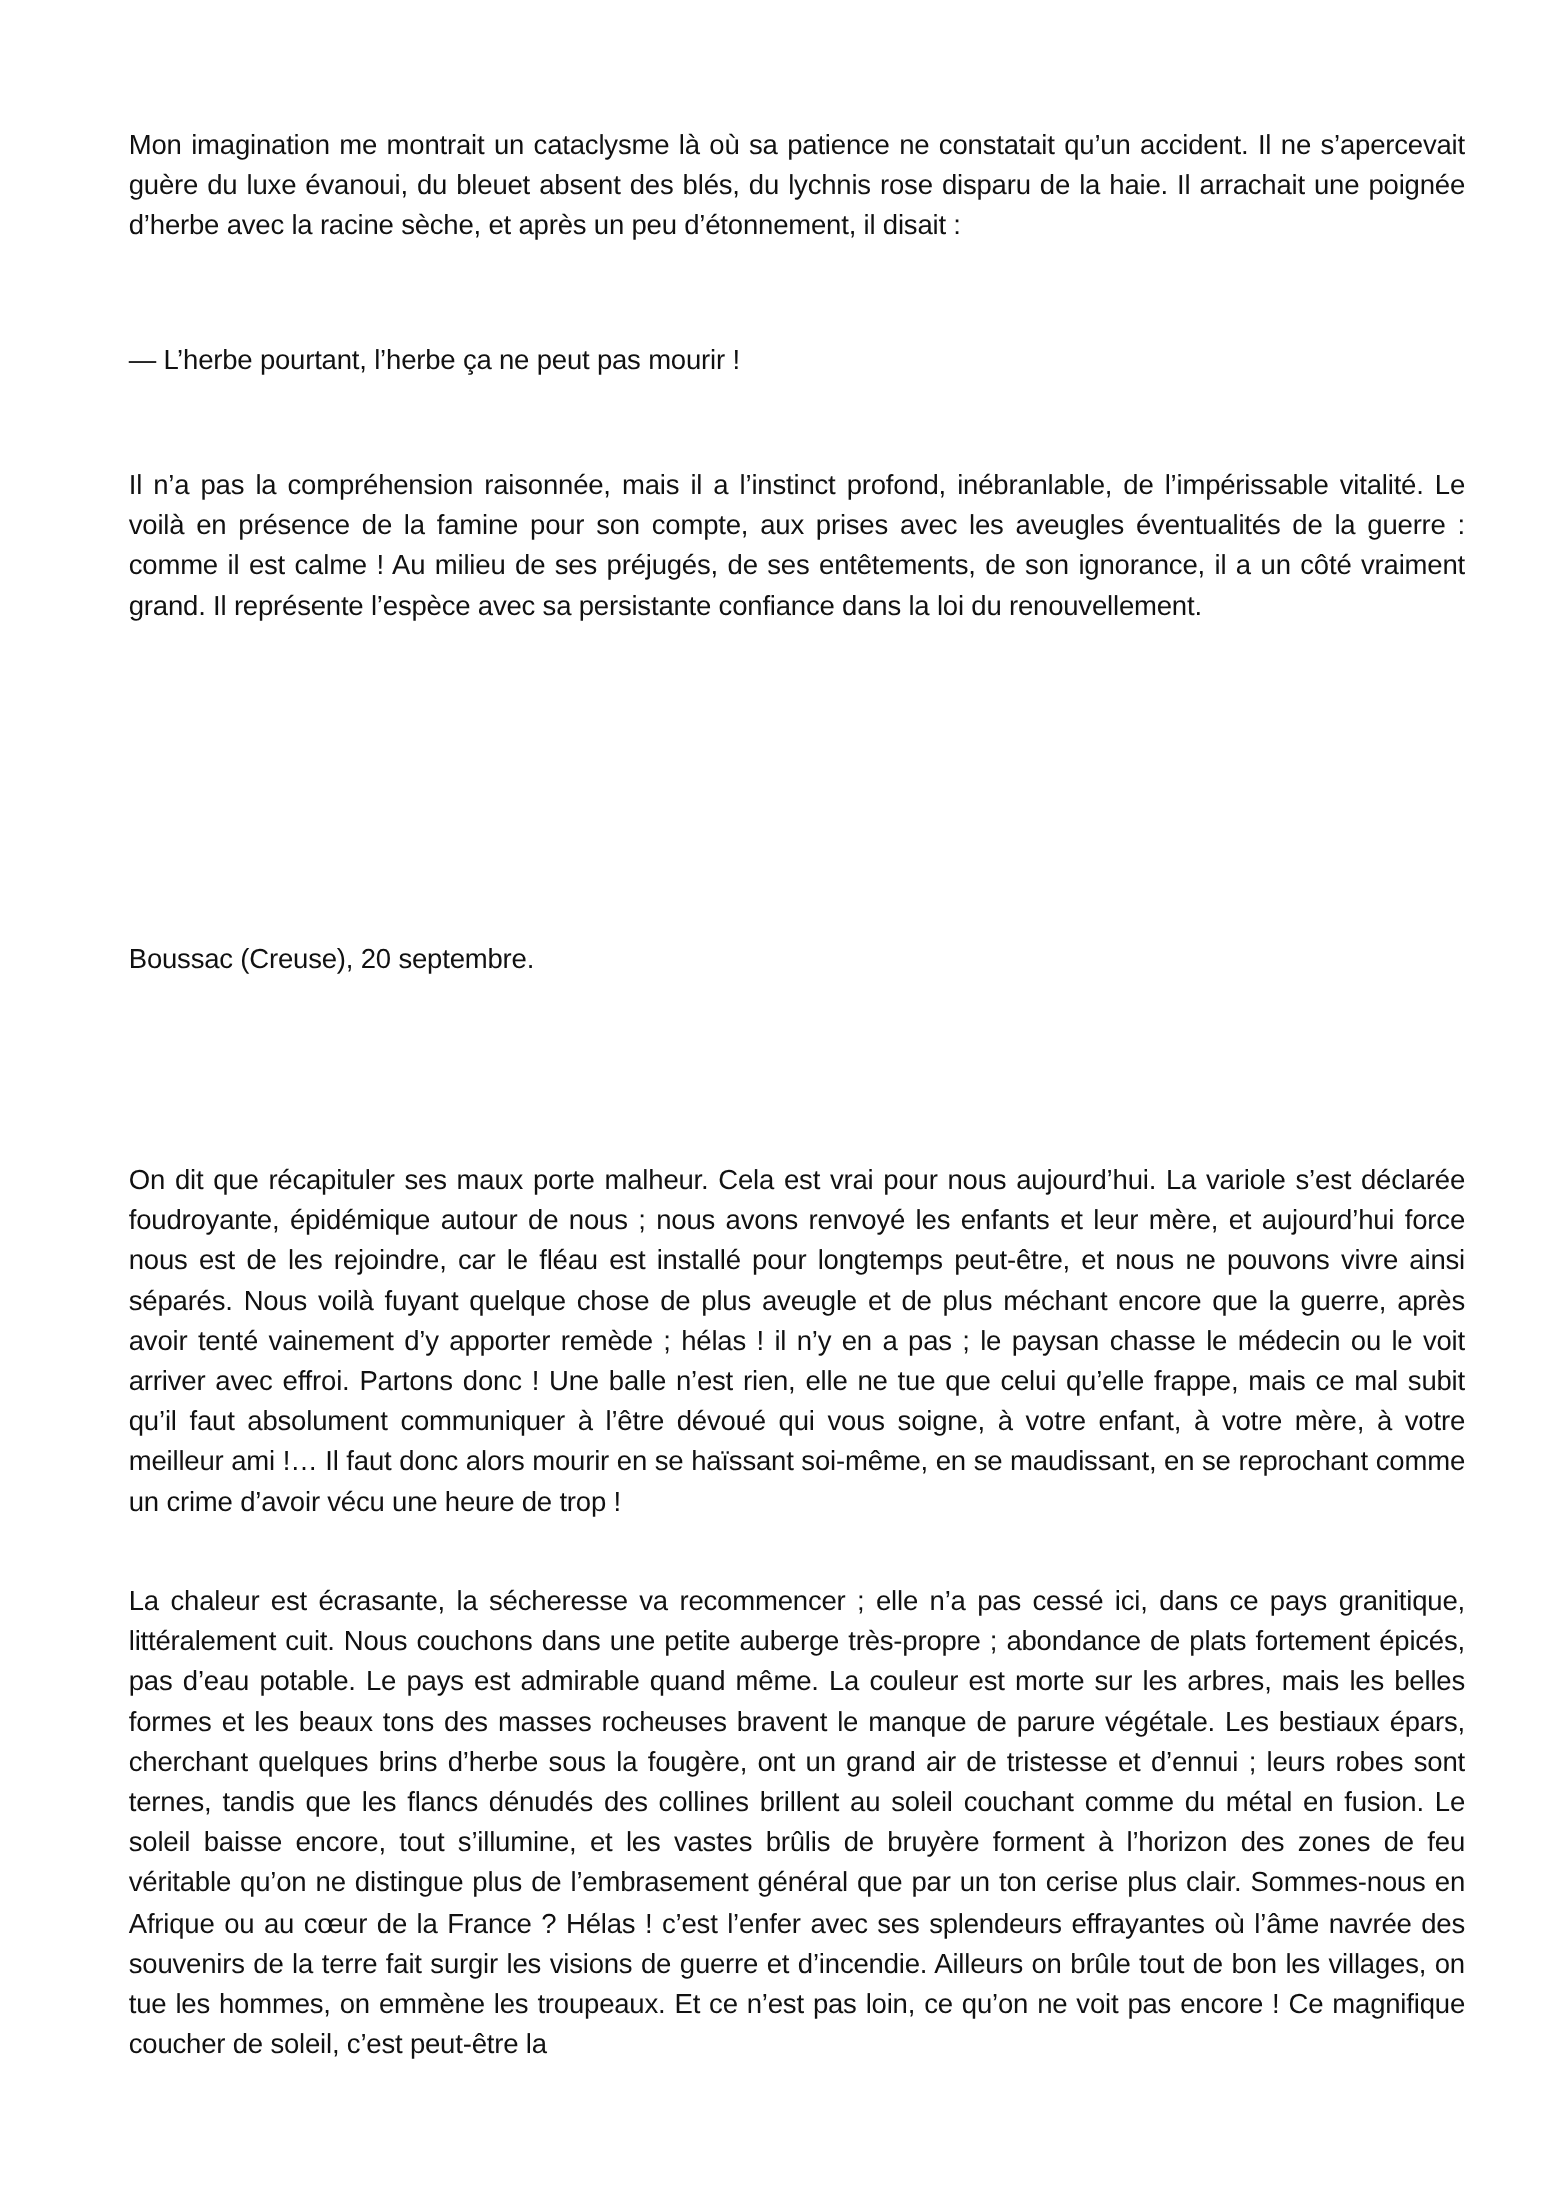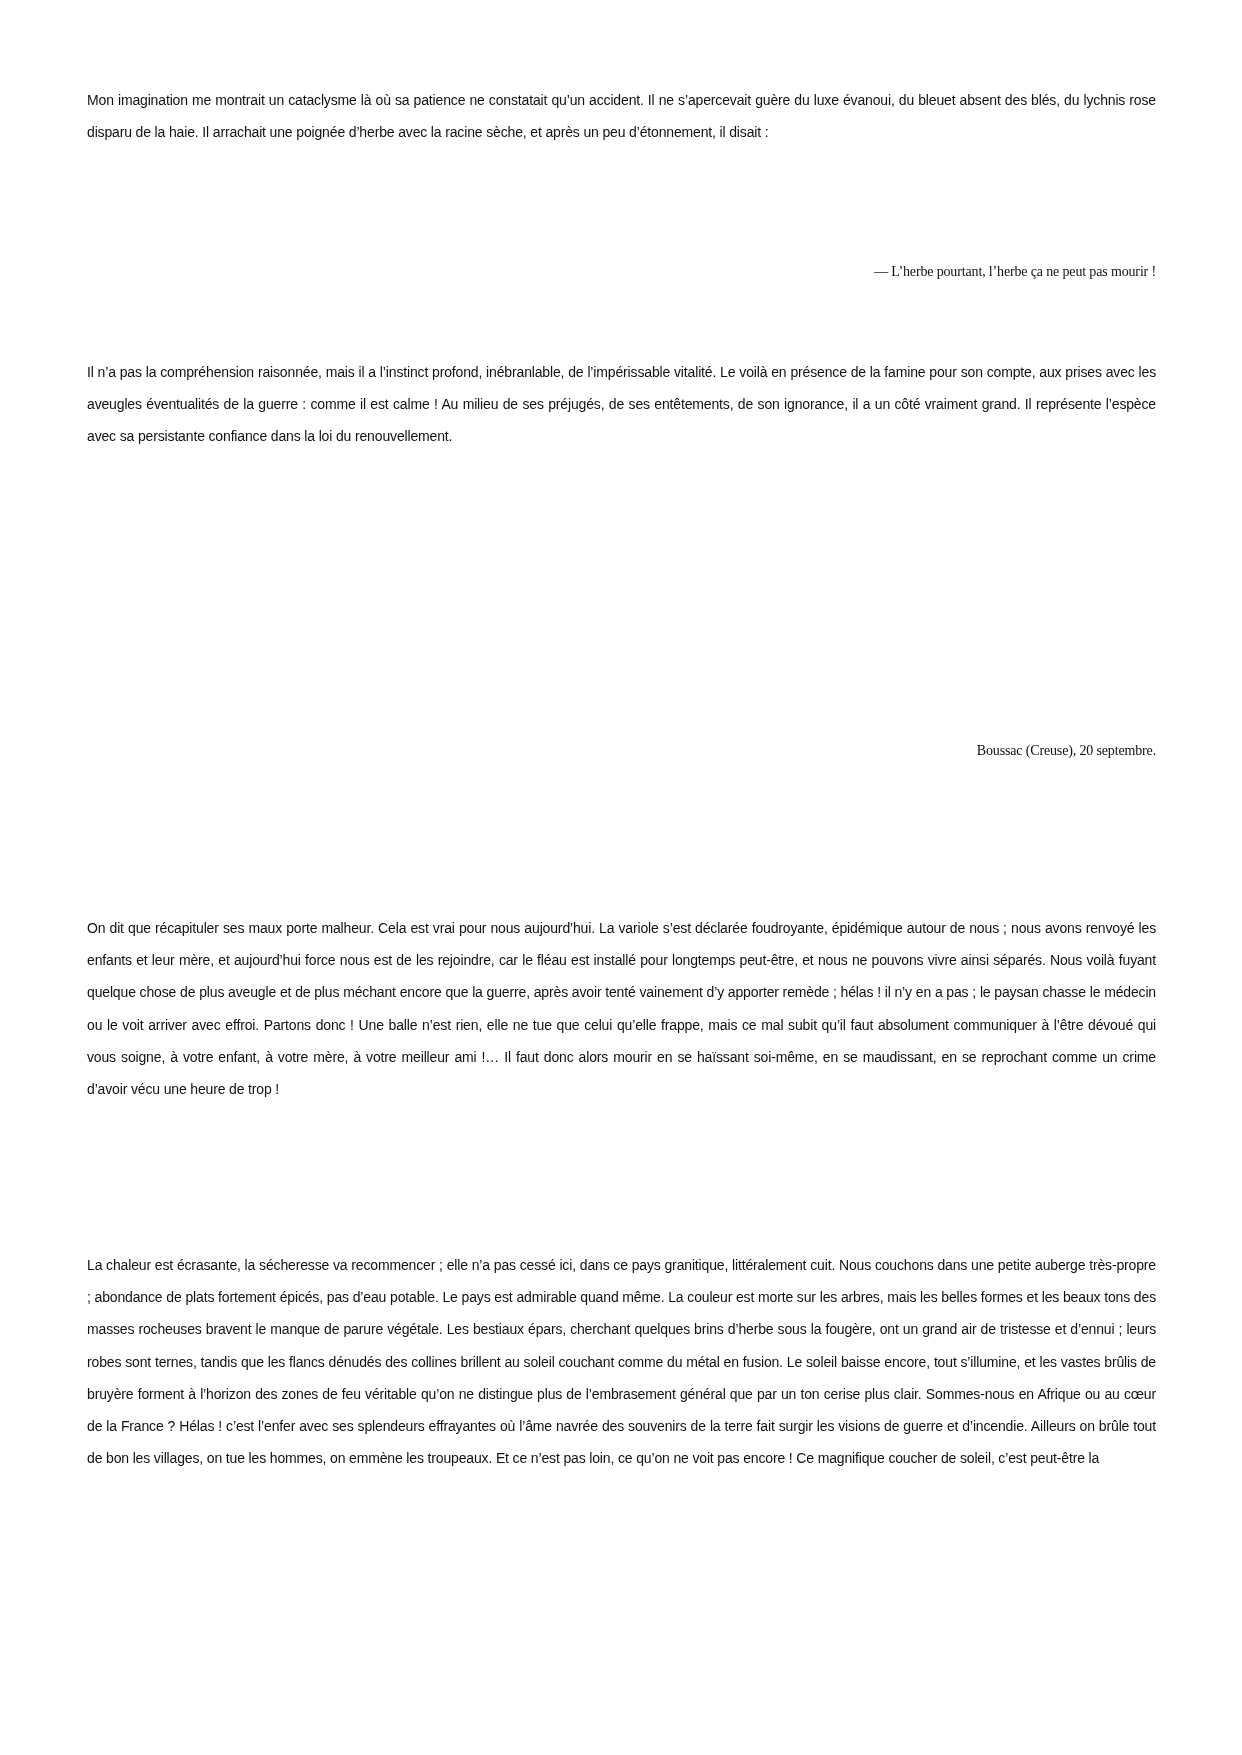--- a/index.html
+++ b/index.html
@@ -18,30 +18,29 @@
     .page {
       position: absolute;
       left: 87px;
       top: 0;
       width: 1069px;
     }
     .para {
       position: absolute;
       left: 0;
       width: 1069px;
-      margin: 0;
-      font-size: 14px;
+      margin: 16px;
+      font-size: 22px;
       line-height: 32.2px;
       text-align: justify;
       letter-spacing: -0.15px;
       word-spacing: 0px;
     }
     .para.left {
-      text-align: right;
-      font-family: Liberation Serif, serif;
+      text-align: left;
     }
   </style>
 </head>
 <body>
 
 <div class="page">
   <p class="para" style="top:84px;">Mon imagination me montrait un cataclysme là où sa patience ne constatait qu’un accident. Il ne s’apercevait guère du luxe évanoui, du bleuet absent des blés, du lychnis rose disparu de la haie. Il arrachait une poignée d’herbe avec la racine sèche, et après un peu d’étonnement, il disait :</p>
   <p class="para left" style="top:256px;">— L’herbe pourtant, l’herbe ça ne peut pas mourir !</p>
   <p class="para" style="top:356px;">Il n’a pas la compréhension raisonnée, mais il a l’instinct profond, inébranlable, de l’impérissable vitalité. Le voilà en présence de la famine pour son compte, aux prises avec les aveugles éventualités de la guerre : comme il est calme ! Au milieu de ses préjugés, de ses entêtements, de son ignorance, il a un côté vraiment grand. Il représente l’espèce avec sa persistante confiance dans la loi du renouvellement.</p>
   <p class="para left" style="top:735px;">Boussac (Creuse), 20 septembre.</p>

